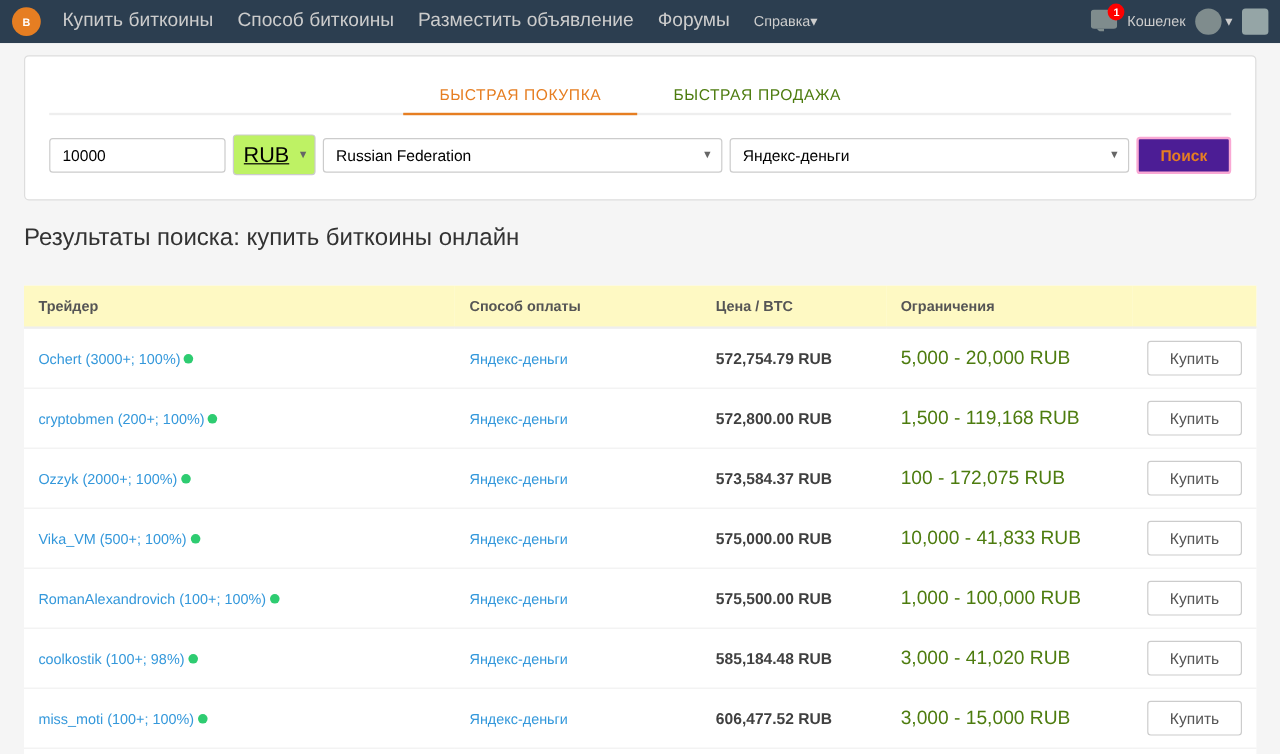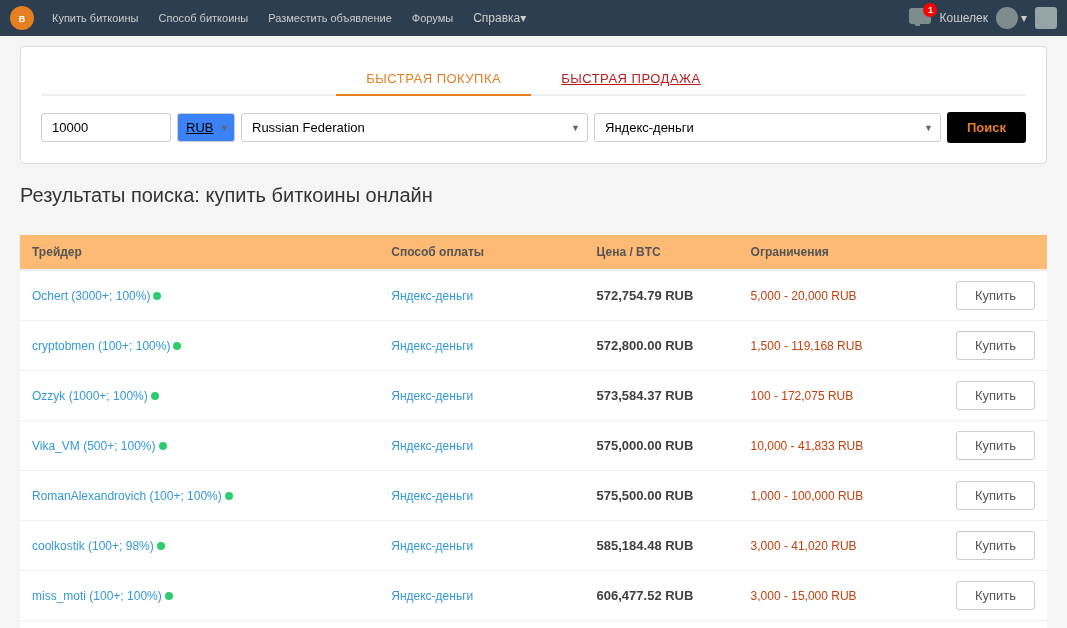--- a/index.html
+++ b/index.html
@@ -17,21 +17,21 @@
     .navbar-logo {
       width: 24px; height: 24px;
       background: #e67e22;
       border-radius: 50%;
       display: flex; align-items: center; justify-content: center;
       color: white; font-size: 10px; font-weight: bold;
       margin-right: 6px;
     }
     .navbar-link {
       color: #ccc;
-      font-size: 11px;
+      font-size: 16px;
       padding: 4px 8px;
       cursor: pointer;
       text-decoration: none;
       white-space: nowrap;
     }
     .navbar-dropdown {
       color: #ccc; font-size: 12px; padding: 4px 8px;
       cursor: pointer; display: flex; align-items: center; gap: 0;
     }
     .navbar-right {
@@ -86,30 +86,29 @@
       border-bottom: 2px solid transparent;
       margin-bottom: -2px;
       font-weight: 500;
       letter-spacing: 0.5px;
     }
     .tab.active {
       color: #e67e22;
       border-bottom: 2px solid #e67e22;
     }
     .tab.inactive {
-      color: #b91c1c;
-      text-decoration: underline;
+      color: #4d7c0f;
     }
     .search-row {
       display: flex;
       gap: 6px;
       align-items: center;
     }
     .search-amount {
-      width: 130px;
+      width: 147px;
       padding: 6px 10px;
       border: 1px solid #ccc;
       border-radius: 3px;
       font-size: 13px;
     }
     .select-wrapper {
       position: relative;
       flex: 1;
     }
     .select-wrapper::after {
@@ -133,31 +132,31 @@
     }
     .currency-wrapper::after {
       content: '▼';
       position: absolute; right: 6px; top: 50%; transform: translateY(-50%);
       font-size: 9px; color: #666; pointer-events: none;
     }
     .currency-wrapper select {
       padding: 6px 20px 6px 8px;
       border: 1px solid #ccc;
       border-radius: 3px;
-      font-size: 13px;
-      background: #3b82f6;
+      font-size: 18px;
+      background: #bef264;
       cursor: pointer;
       appearance: none;
       text-decoration: underline;
       -webkit-appearance: none;
     }
     .search-btn {
       padding: 6px 18px;
-      background: #000000;
-      border: 2px solid #000000;
+      background: #4c1d95;
+      border: 2px solid #f9a8d4;
       color: #e67e22;
       border-radius: 3px;
       font-size: 13px;
       cursor: pointer;
       font-weight: bold;
     }
 
     
     .results-title {
       font-size: 20px;
@@ -172,21 +171,21 @@
       border-collapse: collapse;
       background: white;
     }
     .results-table th {
       text-align: left;
       padding: 10px 12px;
       font-size: 12px;
       font-weight: bold;
       color: #555;
       border-bottom: 2px solid #eee;
-      background: #fdba74;
+      background: #fef9c3;
     }
     .results-table td {
       padding: 10px 12px;
       border-bottom: 1px solid #f0f0f0;
       vertical-align: middle;
     }
     .trader-link {
       color: #3498db;
       text-decoration: none;
       font-size: 12px;
@@ -201,22 +200,22 @@
     .payment-method {
       color: #3498db;
       font-size: 12px;
     }
     .price {
       color: #404040;
       font-weight: bold;
       font-size: 13px;
     }
     .limits {
-      color: #c2410c;
-      font-size: 12px;
+      color: #4d7c0f;
+      font-size: 16px;
       margin-top: 31px;
     }
     .buy-btn {
       padding: 6px 18px;
       background: white;
       border: 1px solid #ccc;
       color: #555;
       border-radius: 3px;
       font-size: 13px;
       cursor: pointer;
@@ -321,38 +320,38 @@
     </td>
     <td class="col-limits">
       <span class="limits">5,000 - 20,000 RUB</span>
     </td>
     <td class="col-action">
       <button class="buy-btn">Купить</button>
     </td>
   </tr>
         <tr>
     <td class="col-trader">
-      <a class="trader-link">cryptobmen (100+; 100%)</a><span class="online-dot"></span>
+      <a class="trader-link">cryptobmen (200+; 100%)</a><span class="online-dot"></span>
     </td>
     <td class="col-payment">
       <span class="payment-method">Яндекс-деньги</span>
     </td>
     <td class="col-price">
       <span class="price">572,800.00 RUB</span>
     </td>
     <td class="col-limits">
       <span class="limits">1,500 - 119,168 RUB</span>
     </td>
     <td class="col-action">
       <button class="buy-btn">Купить</button>
     </td>
   </tr>
         <tr>
     <td class="col-trader">
-      <a class="trader-link">Ozzyk (1000+; 100%)</a><span class="online-dot"></span>
+      <a class="trader-link">Ozzyk (2000+; 100%)</a><span class="online-dot"></span>
     </td>
     <td class="col-payment">
       <span class="payment-method">Яндекс-деньги</span>
     </td>
     <td class="col-price">
       <span class="price">573,584.37 RUB</span>
     </td>
     <td class="col-limits">
       <span class="limits">100 - 172,075 RUB</span>
     </td>

